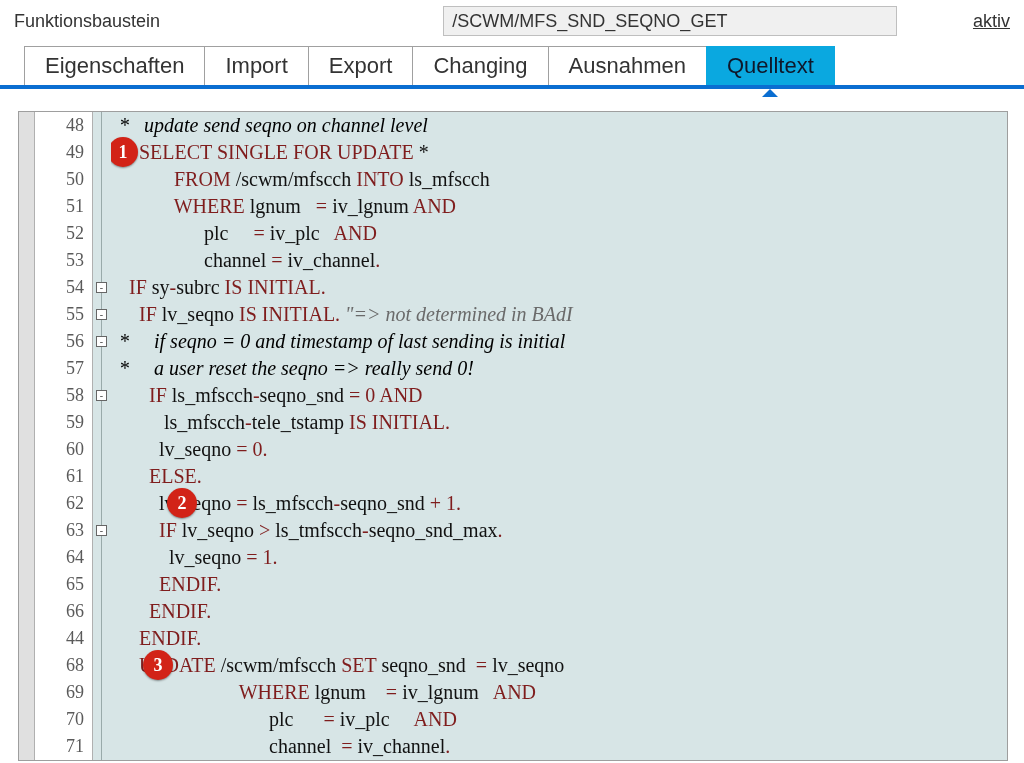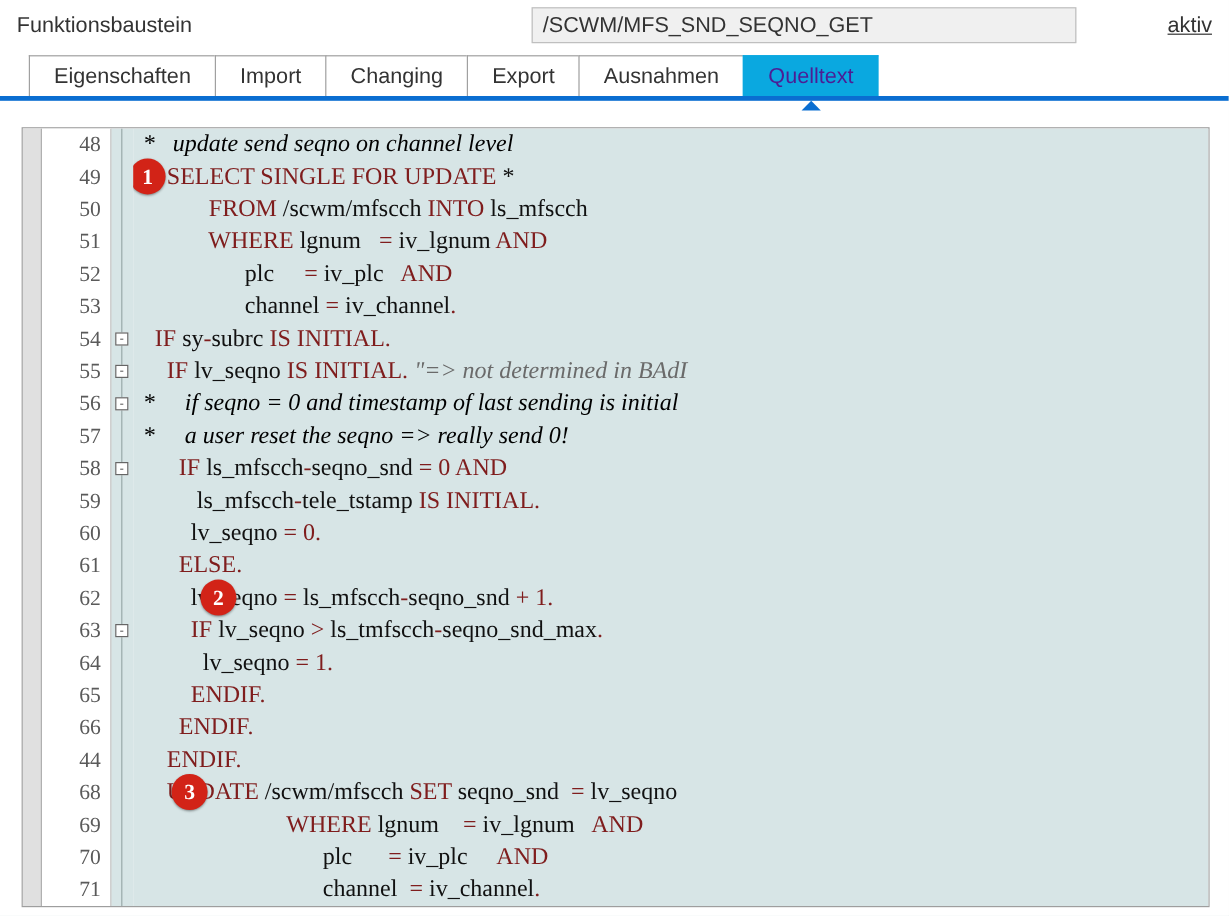--- a/index.html
+++ b/index.html
@@ -30,32 +30,32 @@
     padding: 6px 14px 0 14px;
     position: relative;
     border-bottom: 4px solid #0a6ed1;
     margin-top: 4px;
   }
   .tabs-lead { width: 10px; }
   .tab {
     border: 1px solid #a0a0a0;
     border-bottom: none;
     padding: 6px 20px;
-    font-size: 18px;
+    font-size: 22px;
     color: #333;
     background: #fff;
     margin-right: 0px;
     cursor: pointer;
     position: relative;
     border-right: none;
   }
   .tab:last-of-type { border-right: 1px solid #a0a0a0; }
   .tab.active {
     background: #0aa8e0;
-    color: #4c1d95;
+    color: #0f172a;
     border-color: #0aa8e0;
   }
   .tab.active::after {
     content: '';
     position: absolute;
     bottom: -12px;
     left: 50%;
     transform: translateX(-50%);
     width: 0; height: 0;
     border-left: 8px solid transparent;
@@ -158,22 +158,22 @@
   <span class="header-label">Funktionsbaustein</span>
   <div style="flex:0 0 140px"></div>
   <input class="header-input" readonly="" value="/SCWM/MFS_SND_SEQNO_GET" style="">
   <span class="header-status">aktiv</span>
 </div>
 
 <div class="tabs">
   <div class="tabs-lead"></div>
 <div class="tab">Eigenschaften</div>
     <div class="tab">Import</div>
+    <div class="tab">Export</div>
     <div class="tab">Changing</div>
-    <div class="tab">Export</div>
     <div class="tab">Ausnahmen</div>
     <div class="tab active">Quelltext</div>
   </div>
 
 <div class="editor-wrap">
   <div class="editor">
     <div class="gutter-margin"></div>
     <div class="linecol">
         <div>48</div>
         <div>49</div>

